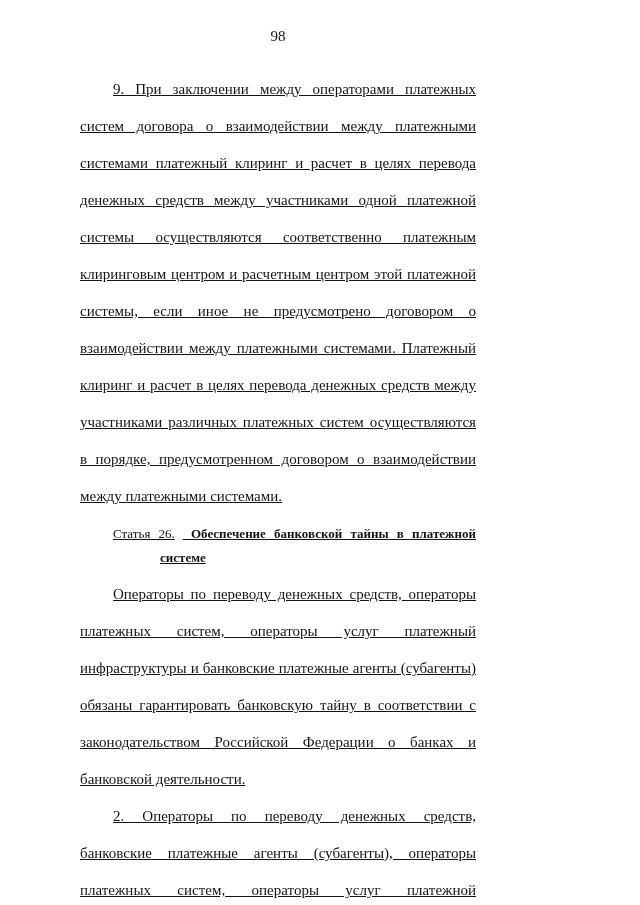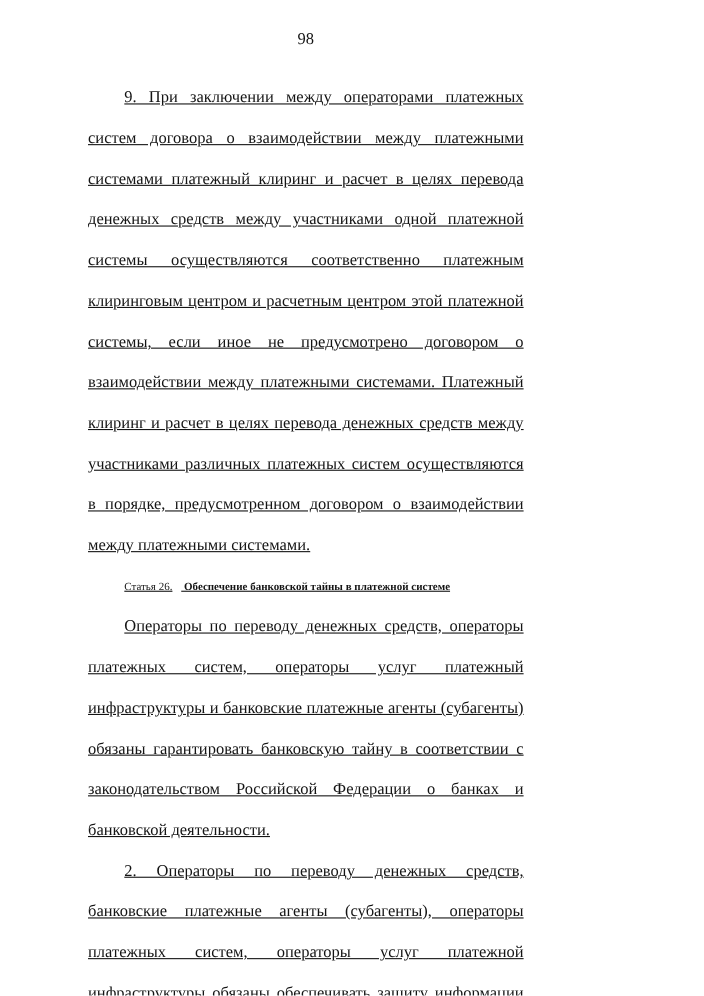--- a/index.html
+++ b/index.html
@@ -36,21 +36,21 @@
     margin: 0;
     text-align: justify;
     text-indent: 33px;
   }
   p.para.continues {
     
     text-align-last: justify;
   }
   .article-heading {
     margin: 7px 0 6px 0;
-    font-size: 10px;
+    font-size: 13px;
     font-weight: normal;
     line-height: 24px;
     text-align: justify;
     padding-left: 80px;
     text-indent: -47px;
   }
   .article-heading .article-label {
     font-weight: normal;
     margin-right: 8px;
   }

